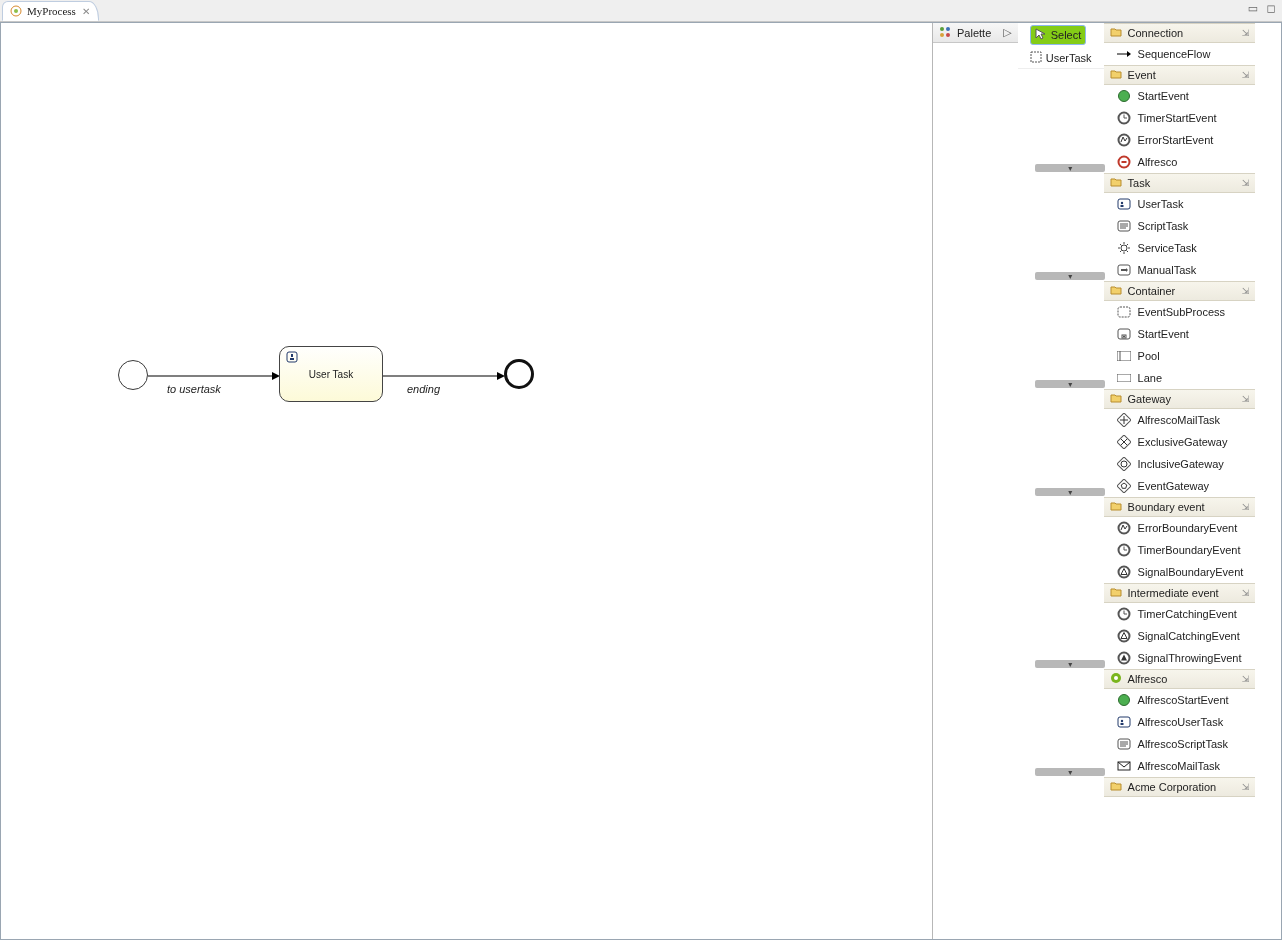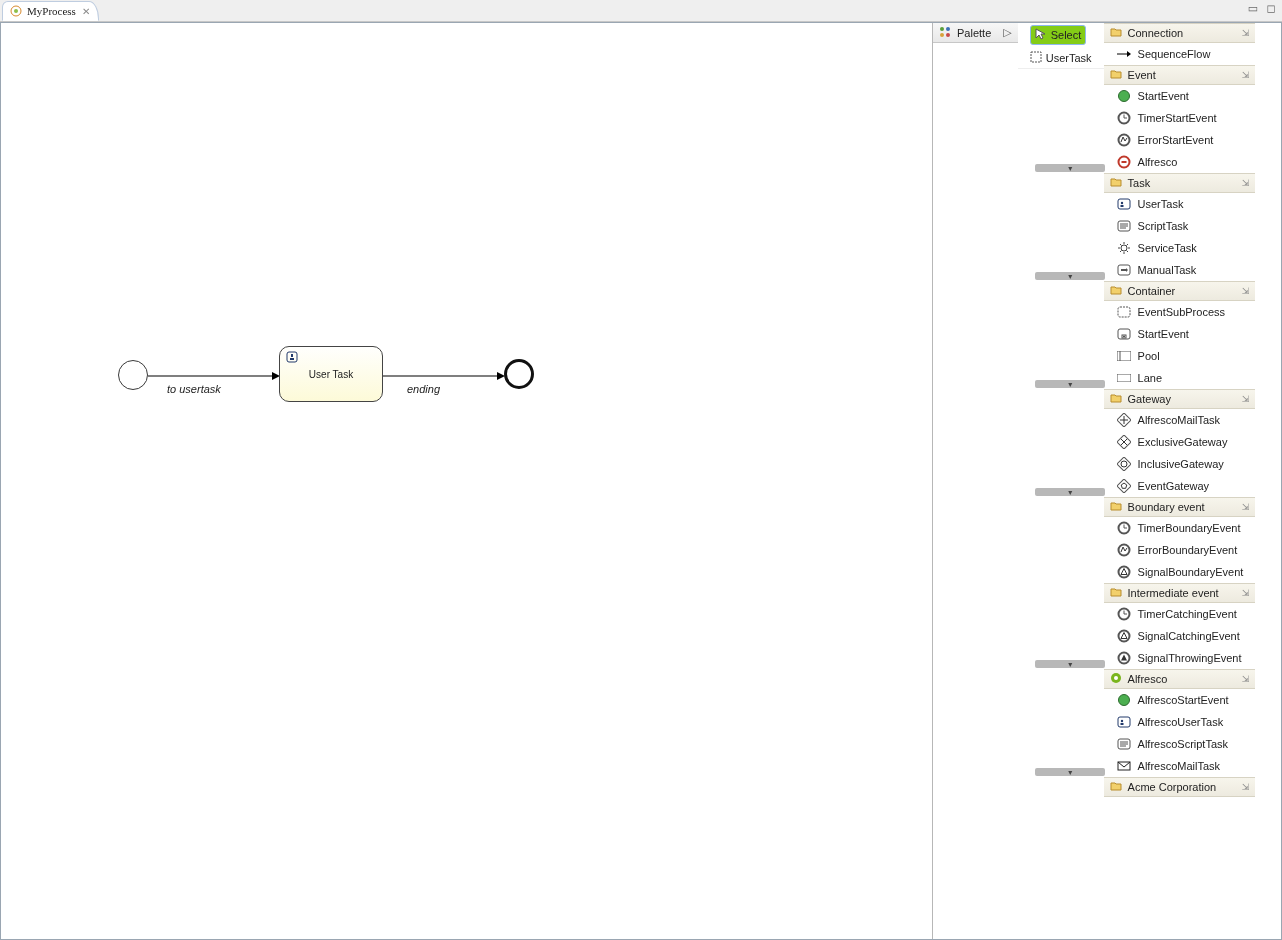--- a/index.html
+++ b/index.html
@@ -460,34 +460,34 @@
                 </svg></span>
               <span>Boundary event</span>
               <span class="spacer"></span>
               <span class="pin">⇲</span>
             </div>
             <div class="cat-items">
               <div class="item-row">
                 <span class="icon">
                   <svg width="14" height="14">
                     <circle cx="7" cy="7" r="5.5" fill="#fff" stroke="#555" stroke-width="2"></circle>
+                    <path d="M4 9 L6 4 L8 8 L10 5" fill="none" stroke="#333"></path>
+                  </svg>
+                </span>
+                <span>ErrorBoundaryEvent</span>
+              </div>
+              <div class="item-row">
+                <span class="icon">
+                  <svg width="14" height="14">
+                    <circle cx="7" cy="7" r="5.5" fill="#fff" stroke="#555" stroke-width="2"></circle>
                     <line x1="7" y1="7" x2="7" y2="3.5" stroke="#555"></line>
                     <line x1="7" y1="7" x2="10" y2="7" stroke="#555"></line>
                   </svg>
                 </span>
                 <span>TimerBoundaryEvent</span>
-              </div>
-              <div class="item-row">
-                <span class="icon">
-                  <svg width="14" height="14">
-                    <circle cx="7" cy="7" r="5.5" fill="#fff" stroke="#555" stroke-width="2"></circle>
-                    <path d="M4 9 L6 4 L8 8 L10 5" fill="none" stroke="#333"></path>
-                  </svg>
-                </span>
-                <span>ErrorBoundaryEvent</span>
               </div>
               <div class="item-row">
                 <span class="icon">
                   <svg width="14" height="14">
                     <circle cx="7" cy="7" r="5.5" fill="#fff" stroke="#555" stroke-width="2"></circle>
                     <polygon points="7,3.5 10,9.5 4,9.5" fill="none" stroke="#333"></polygon>
                   </svg>
                 </span>
                 <span>SignalBoundaryEvent</span>
               </div>

